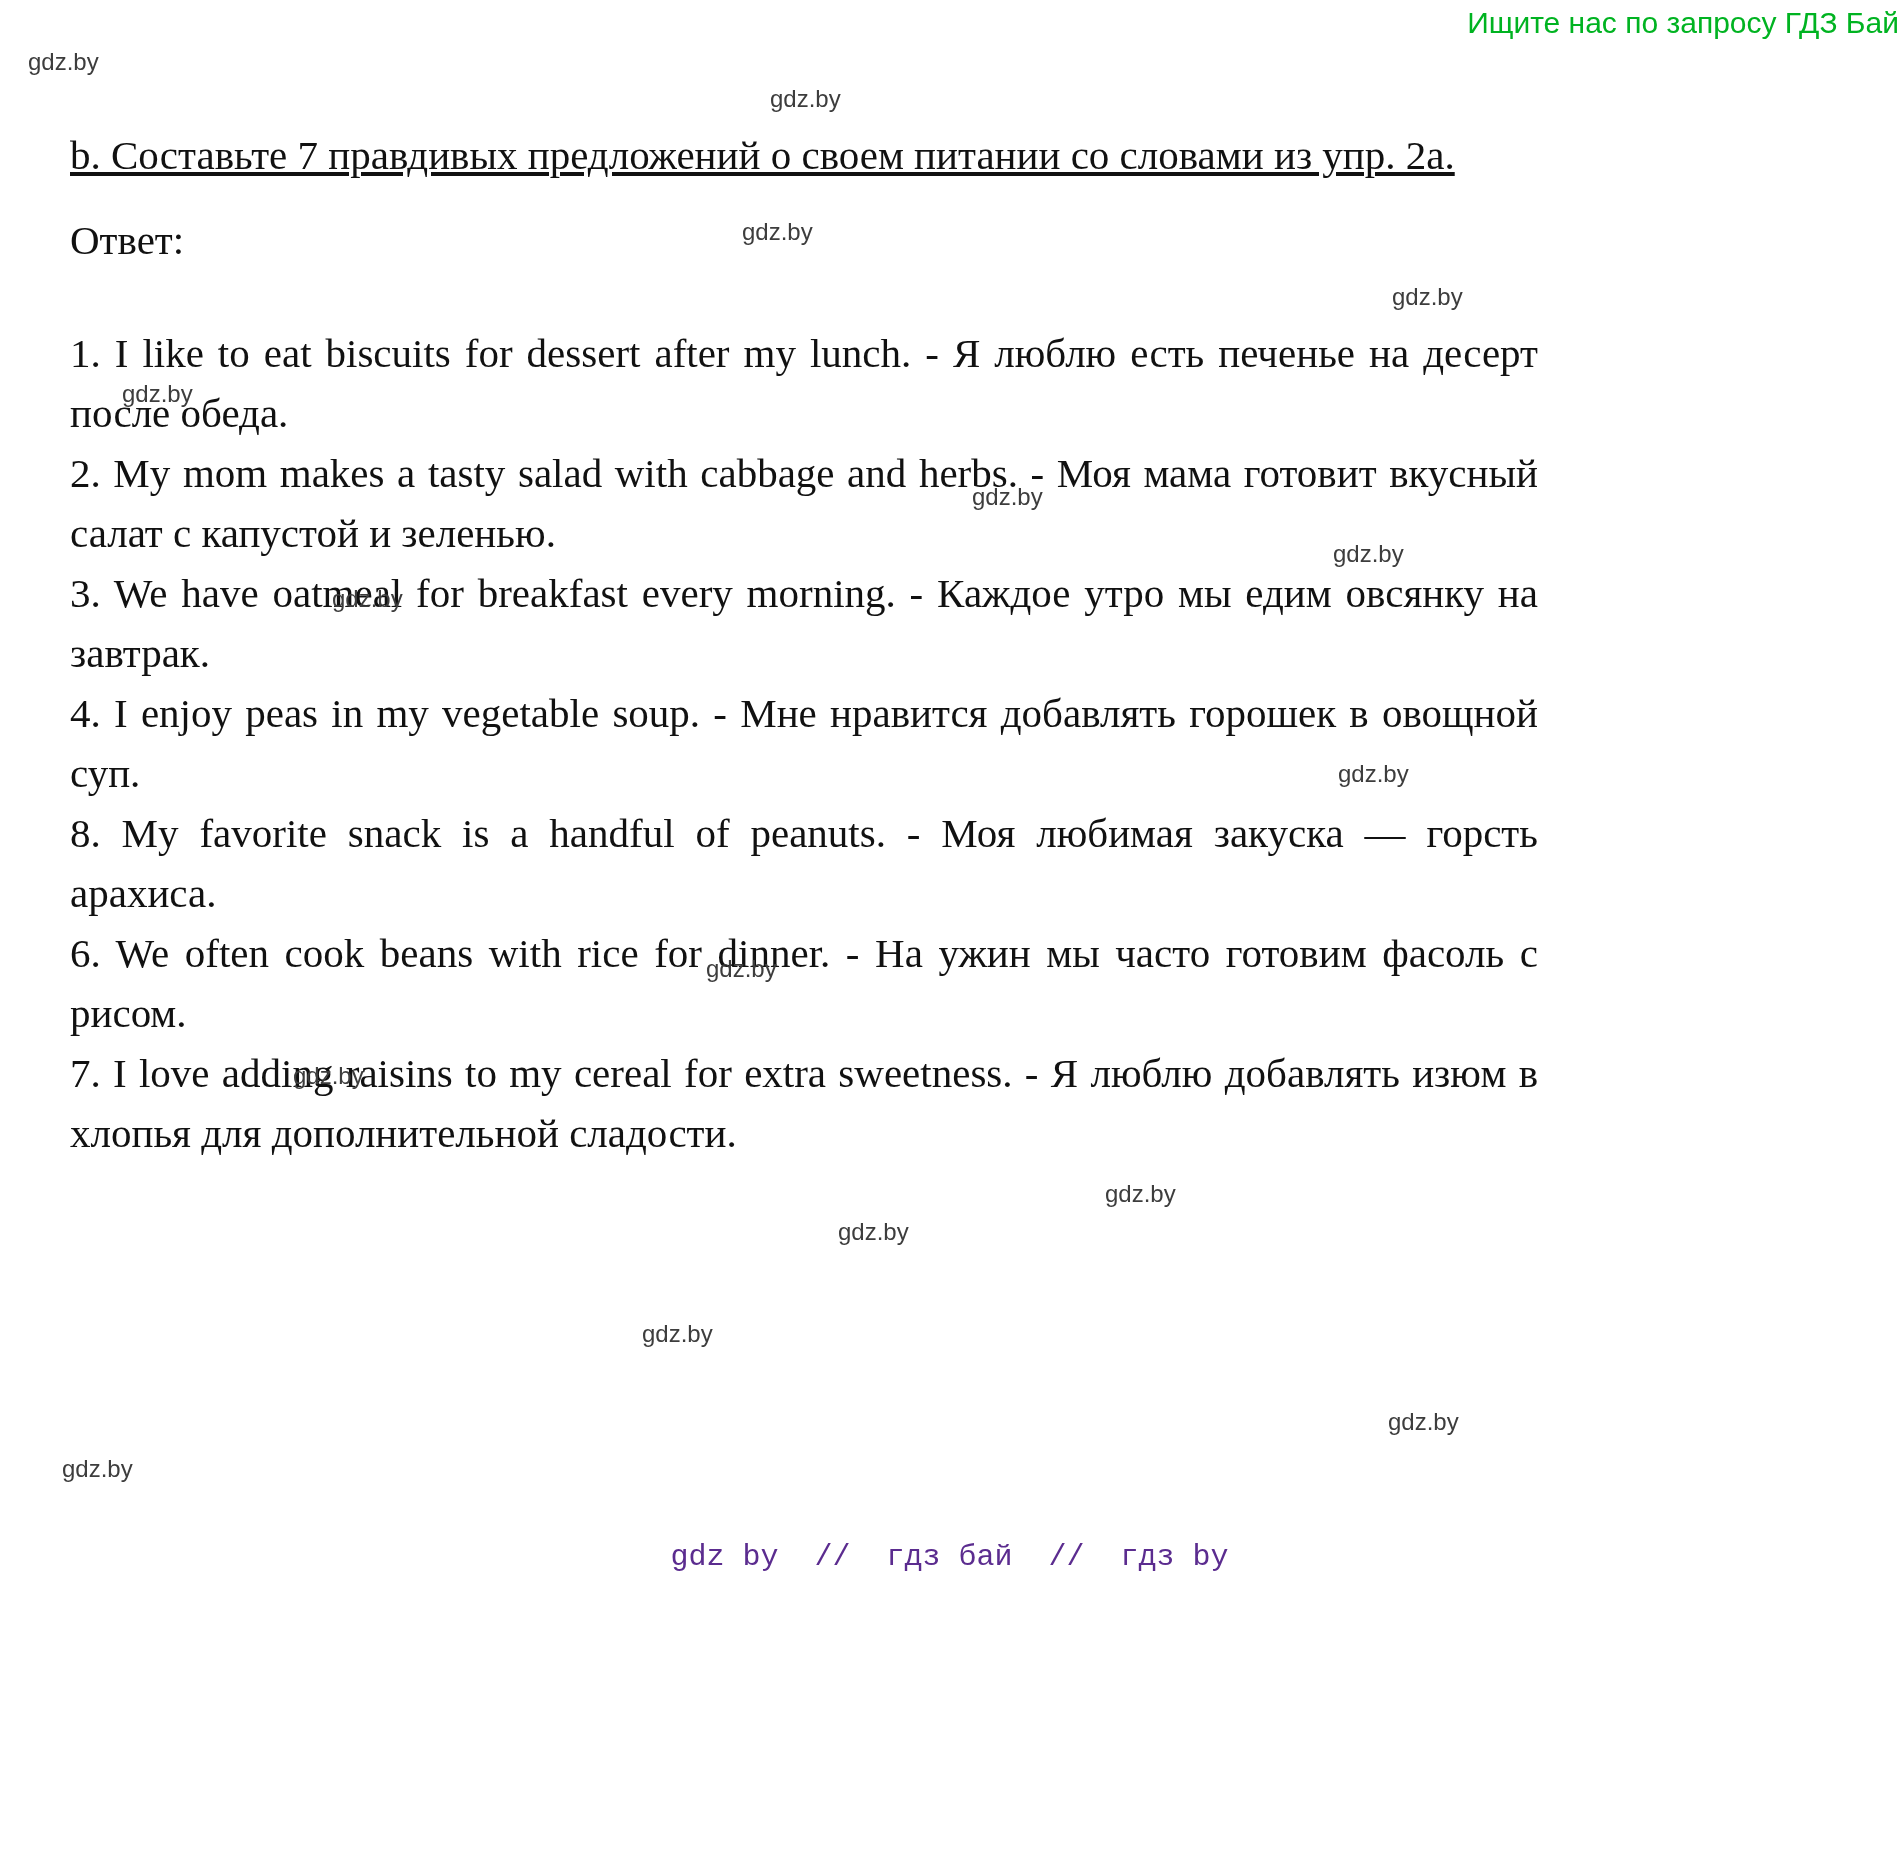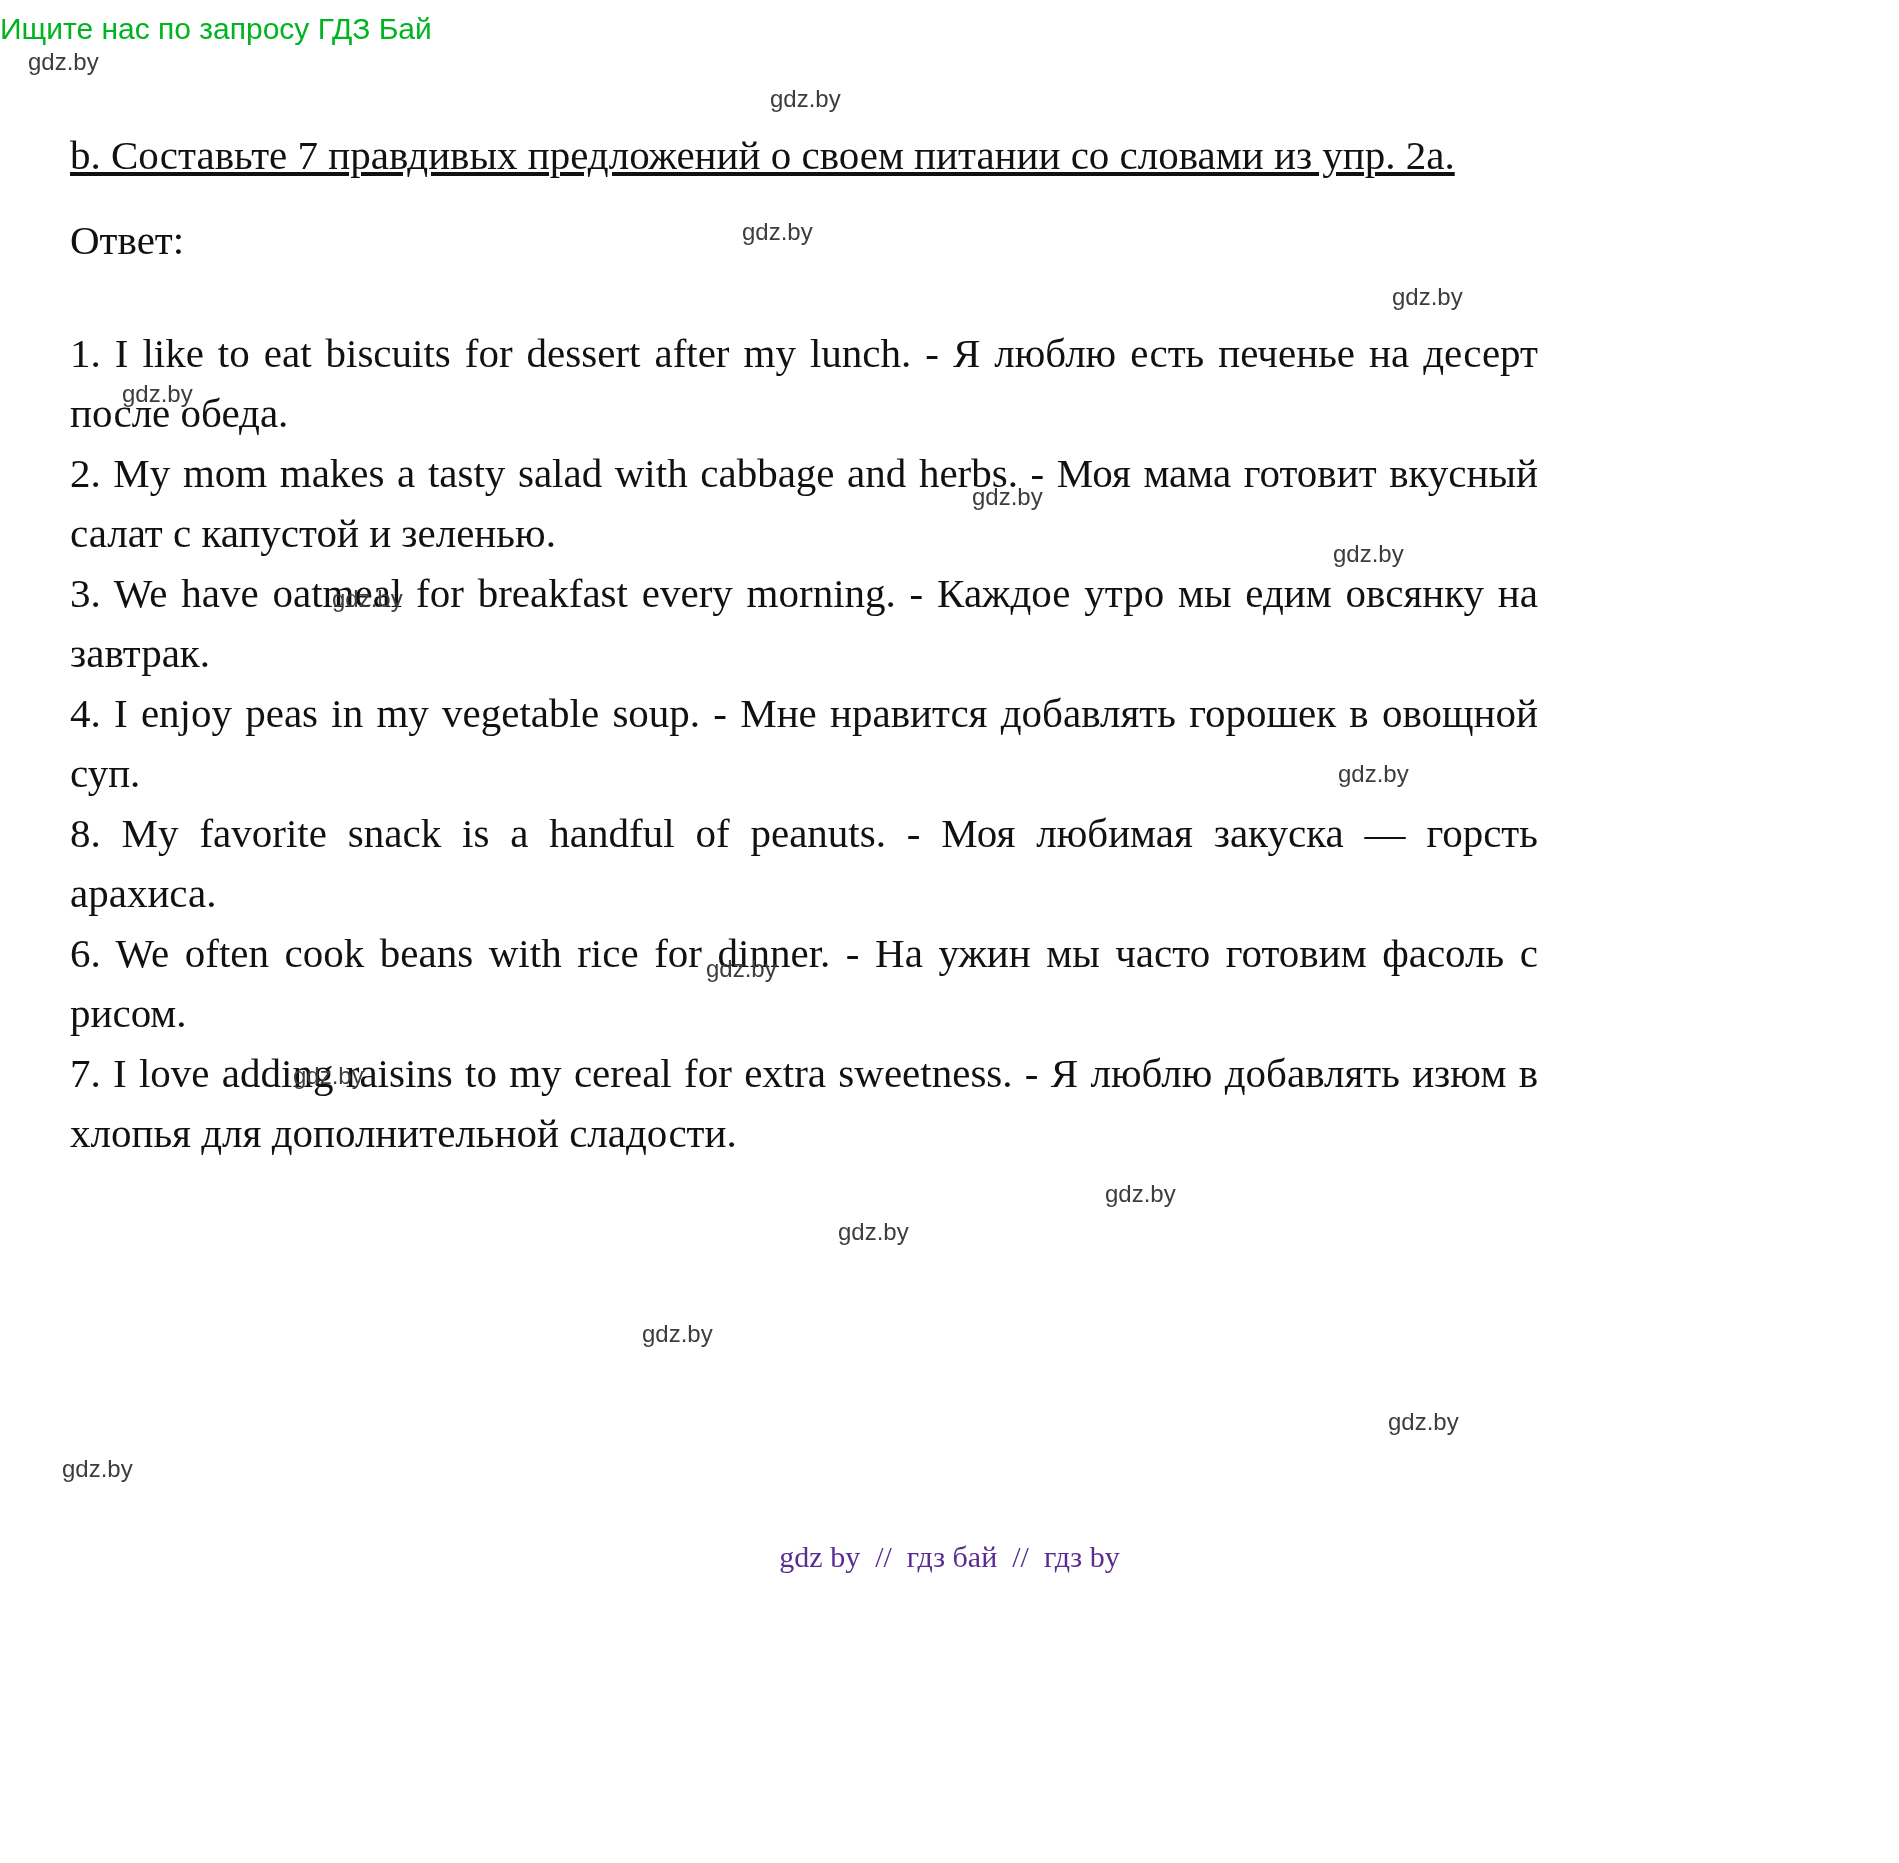--- a/index.html
+++ b/index.html
@@ -14,24 +14,24 @@
     width:1899px;
     height:1863px;
     position:relative;
     background:#ffffff;
     font-family:"Liberation Serif", serif;
     color:var(--text);
     overflow:hidden;
   }
   .promo{
     position:absolute;
-    top:12px;
+    top:6px;
     left:0;
     width:100%;
-    text-align:left;
+    text-align:right;
     font-family:"Liberation Sans", sans-serif;
     font-size:30px;
     color:var(--promo);
   }
   .content{
     position:absolute;
     left:70px;
     top:75px;
     width:1468px;
     font-size:41px;
@@ -64,21 +64,21 @@
     font-size:24px;
     color:var(--watermark);
     white-space:nowrap;
   }
   .footer{
     position:absolute;
     top:1540px;
     left:0;
     width:100%;
     text-align:center;
-    font-family:Liberation Serif, serif;
+    font-family:Liberation Mono, monospace;
     font-size:30px;
     color:var(--footer);
     white-space:pre;
   }
 </style>
 </head>
 <body>
 
 <div class="promo">Ищите нас по запросу ГДЗ Бай</div>
 

